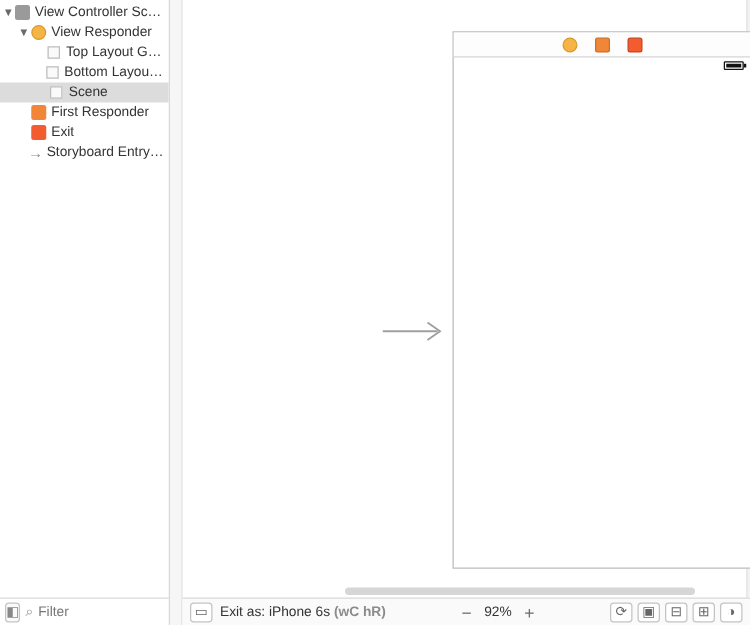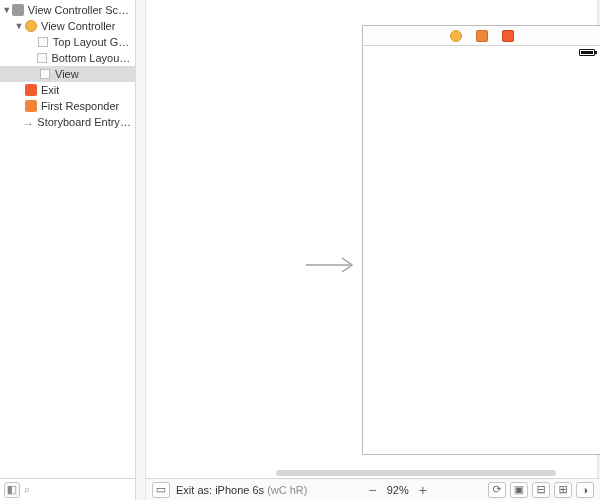--- a/index.html
+++ b/index.html
@@ -33,21 +33,21 @@
 .dock .d{width:12px;height:12px;border-radius:50%;background:#f6b445;border:1px solid #d99a2b}
 .dock .d2{border-radius:2px;background:#f28638;border:1px solid #ce6f28}
 .dock .d3{border-radius:2px;background:#f25c2e;border:1px solid #c7461f}
 .statusbar{height:14px;position:relative}
 .battery{position:absolute;right:6px;top:3px;width:16px;height:7px;border:1px solid #111;border-radius:1px}
 .battery:after{content:"";position:absolute;right:-3px;top:1px;width:2px;height:3px;background:#111}
 .battery .fill{position:absolute;left:1px;top:1px;width:12px;height:3px;background:#111}
 .bottombar{position:absolute;left:10px;right:0;bottom:0;height:22px;border-top:1px solid #d9d9d9;background:#fafafa;display:flex;align-items:center;padding:0 6px;gap:6px}
 .bottombar .sq{width:18px;height:16px;border:1px solid #c3c3c3;border-radius:3px;background:#fff;display:flex;align-items:center;justify-content:center;color:#666}
 .bottombar .viewas{flex:0 0 auto;color:#3a3a3a;font-weight:500}
-.bottombar .viewas .sub{color:#8b8b8b;font-weight:400}
+.bottombar .viewas .sub{color:#8b8b8b;font-weight:700}
 .bottombar .spacer{flex:1}
 .bottombar .zoom{display:flex;align-items:center;gap:10px;color:#6b6b6b}
 .bottombar .zbtn{cursor:pointer;color:#6b6b6b;font-size:14px}
 .bottombar .right-group{display:flex;gap:4px}
 .vscroll{position:absolute;right:2px;top:80px;width:6px;height:200px;background:#d6d6d6;border-radius:3px}
 .hscroll{position:absolute;left:140px;bottom:24px;width:280px;height:6px;background:#d6d6d6;border-radius:3px}
 .right-edge{position:absolute;right:0;top:0;width:3px;height:100%;background:#f2f2f2;border-left:1px solid #e2e2e2}
 </style>
 </head>
 <body>
@@ -60,68 +60,69 @@
         <span class="ico">
             <span class="scene-ico"></span>
           </span>
         <span class="lbl">View Controller Scene</span>
       </div>
       <div class="row indent-1">
         <span class="disclosure">▼</span>
         <span class="ico">
             <span class="vc-ico"></span>
           </span>
-        <span class="lbl">View Controller</span>
+        <span class="lbl">View Responder</span>
       </div>
       <div class="row indent-2">
         <span class="disclosure"></span>
         <span class="ico">
             <span class="layout-ico"></span>
           </span>
         <span class="lbl">Top Layout Guide</span>
       </div>
       <div class="row indent-2">
         <span class="disclosure"></span>
         <span class="ico">
             <span class="layout-ico"></span>
           </span>
         <span class="lbl">Bottom Layout G…</span>
       </div>
       <div class="row indent-2 selected">
         <span class="disclosure"></span>
         <span class="ico">
             <span class="view-ico"></span>
           </span>
-        <span class="lbl">View</span>
+        <span class="lbl">Scene</span>
+      </div>
+      <div class="row indent-1">
+        <span class="disclosure"></span>
+        <span class="ico">
+            <span class="cube-ico"></span>
+          </span>
+        <span class="lbl">First Responder</span>
       </div>
       <div class="row indent-1">
         <span class="disclosure"></span>
         <span class="ico">
             <span class="exit-ico"></span>
           </span>
         <span class="lbl">Exit</span>
-      </div>
-      <div class="row indent-1">
-        <span class="disclosure"></span>
-        <span class="ico">
-            <span class="cube-ico"></span>
-          </span>
-        <span class="lbl">First Responder</span>
       </div>
       <div class="row indent-1">
         <span class="disclosure"></span>
         <span class="ico">
             <span class="entry-ico">→</span>
           </span>
         <span class="lbl">Storyboard Entry Poi…</span>
       </div>
     </div>
     <div class="filterbar">
       <div class="sq">◧</div>
       <span style="color:#9a9a9a">⌕</span>
+      <input class="inp" placeholder="Filter" style="">
     </div>
   </div>
 
   <div class="canvas-pane">
     <div class="gutter"></div>
     <div class="right-edge"></div>
     <div class="vscroll"></div>
     <div class="hscroll"></div>
 
     <svg class="arrow" width="50" height="20">

